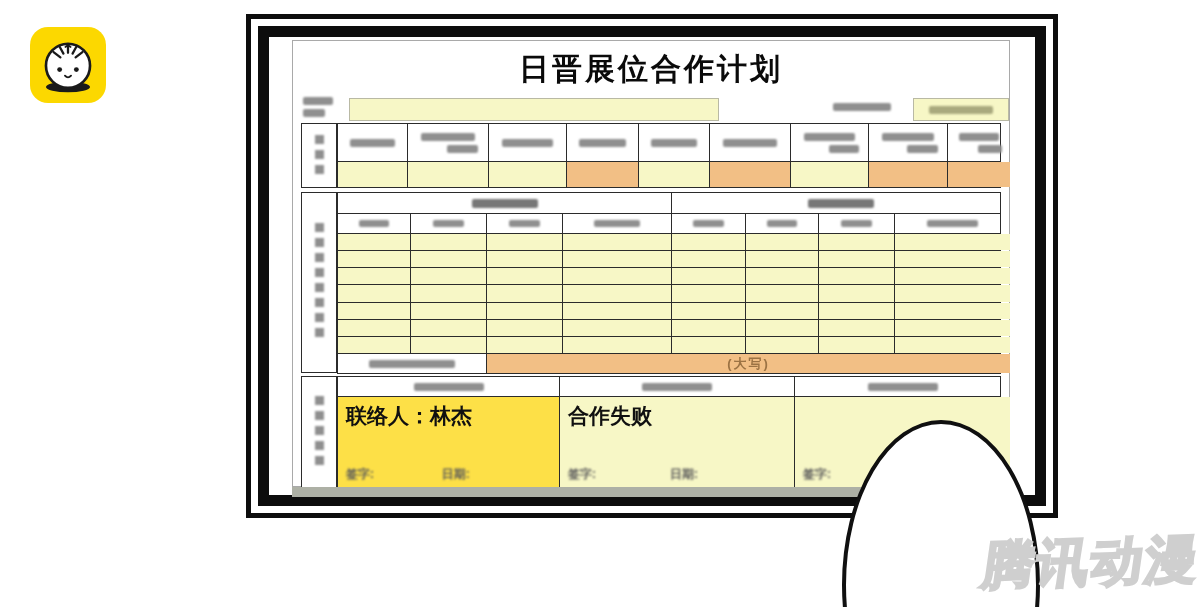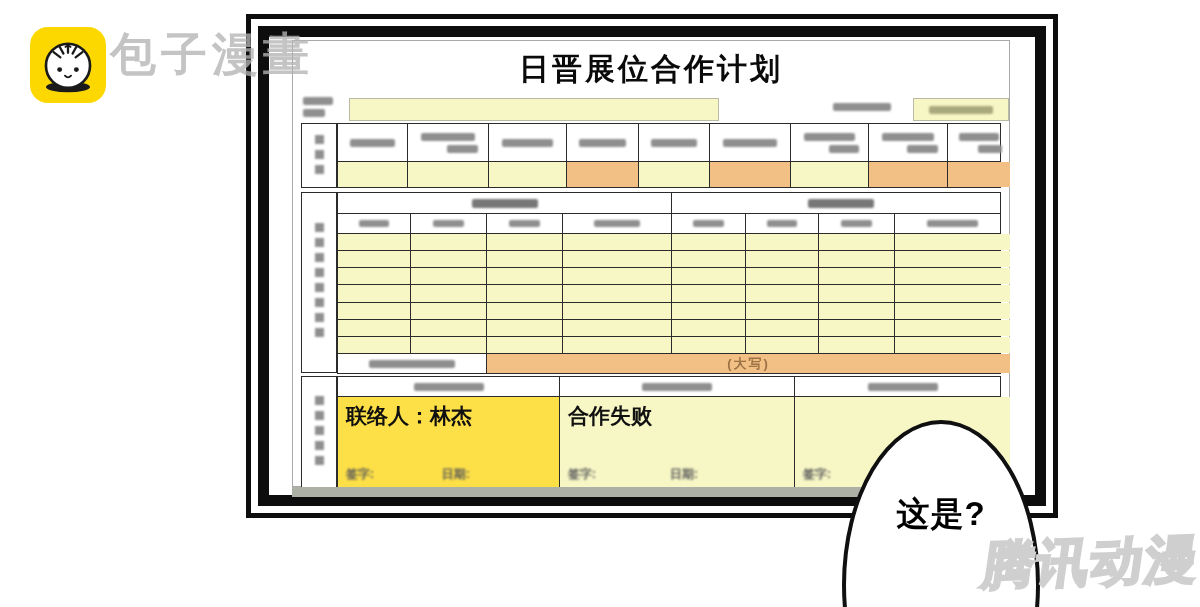--- a/index.html
+++ b/index.html
@@ -77,21 +77,20 @@
     <svg viewBox="0 0 100 100" width="76" height="76">
       <ellipse cx="50" cy="79" rx="29" ry="7" fill="#1a1a1a"></ellipse>
       <circle cx="50" cy="51" r="29" fill="#fff" stroke="#1a1a1a" stroke-width="3.5"></circle>
       <path d="M50 24 L50 34 M39 26 L44 35 M61 26 L56 35 M31 33 L40 40 M69 33 L60 40" stroke="#1a1a1a" stroke-width="3" fill="none" stroke-linecap="round"></path>
       <path d="M46 27 q4 -5 8 0" stroke="#1a1a1a" stroke-width="2.5" fill="none"></path>
       <circle cx="39" cy="56" r="3.2" fill="#1a1a1a"></circle>
       <circle cx="61" cy="56" r="3.2" fill="#1a1a1a"></circle>
       <path d="M46 64 q4 4.5 8 0" stroke="#1a1a1a" stroke-width="2.5" fill="none" stroke-linecap="round"></path>
     </svg>
   </div>
-  <div class="logo-brand">包子漫畫</div>
 
   <div class="panel">
     <div class="panel-frame"></div>
   </div>
 
   <div class="doc">
     <div class="doc-title">日晋展位合作计划</div>
 
     <div style="position:absolute;left:10px;top:56px;width:34px;">
       <div class="blob" style="width:30px;"></div>
@@ -297,17 +296,16 @@
           </div>
           <div class="cell" style="flex: 0 0 215px; background: rgb(247, 247, 198);">
             <div class="sig" style="left: 8px;">签字:</div>
           </div>
         </div>
     </div>
   </div>
   <div class="doc-shadow"></div>
 
   <div class="bubble">
-    <div class="bubble-line">这是?</div>
   </div>
 
   <div class="watermark">腾讯动漫</div>
 </div>
 
 </body></html>

